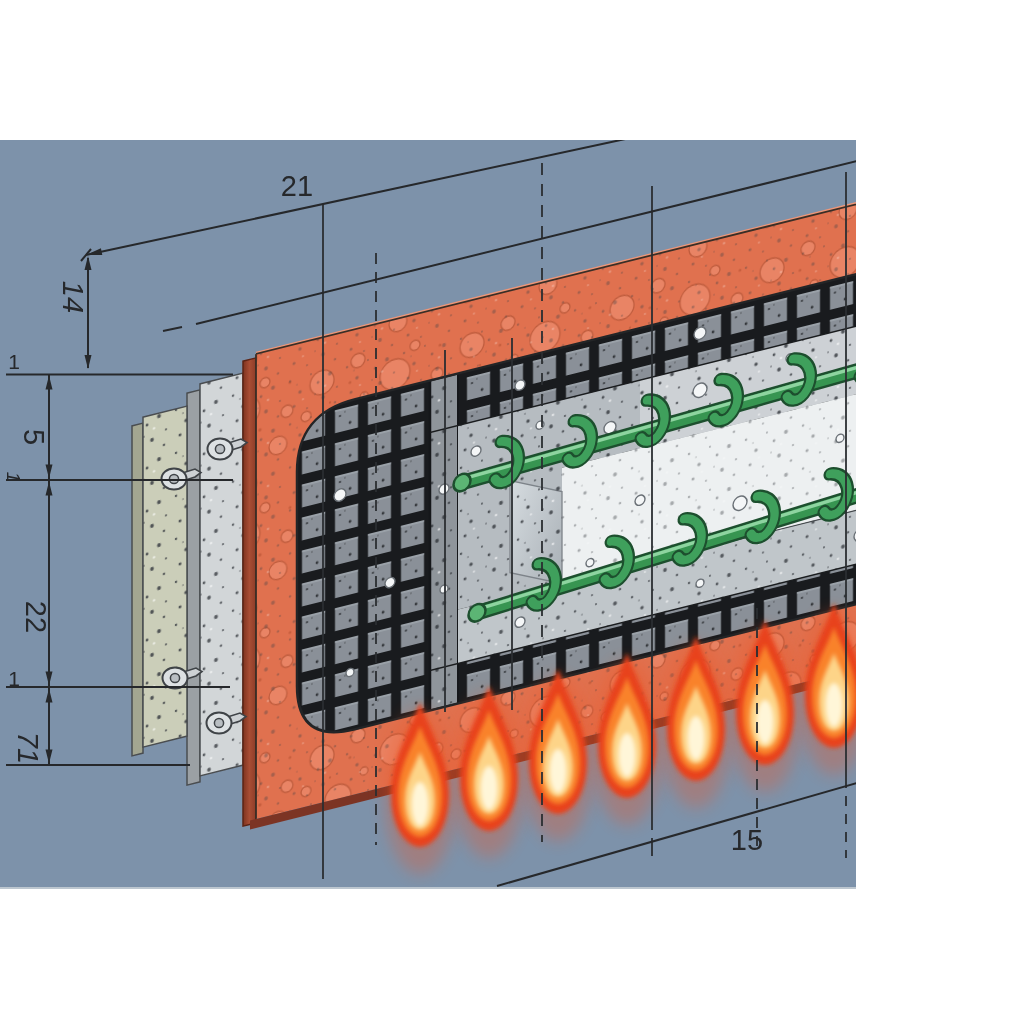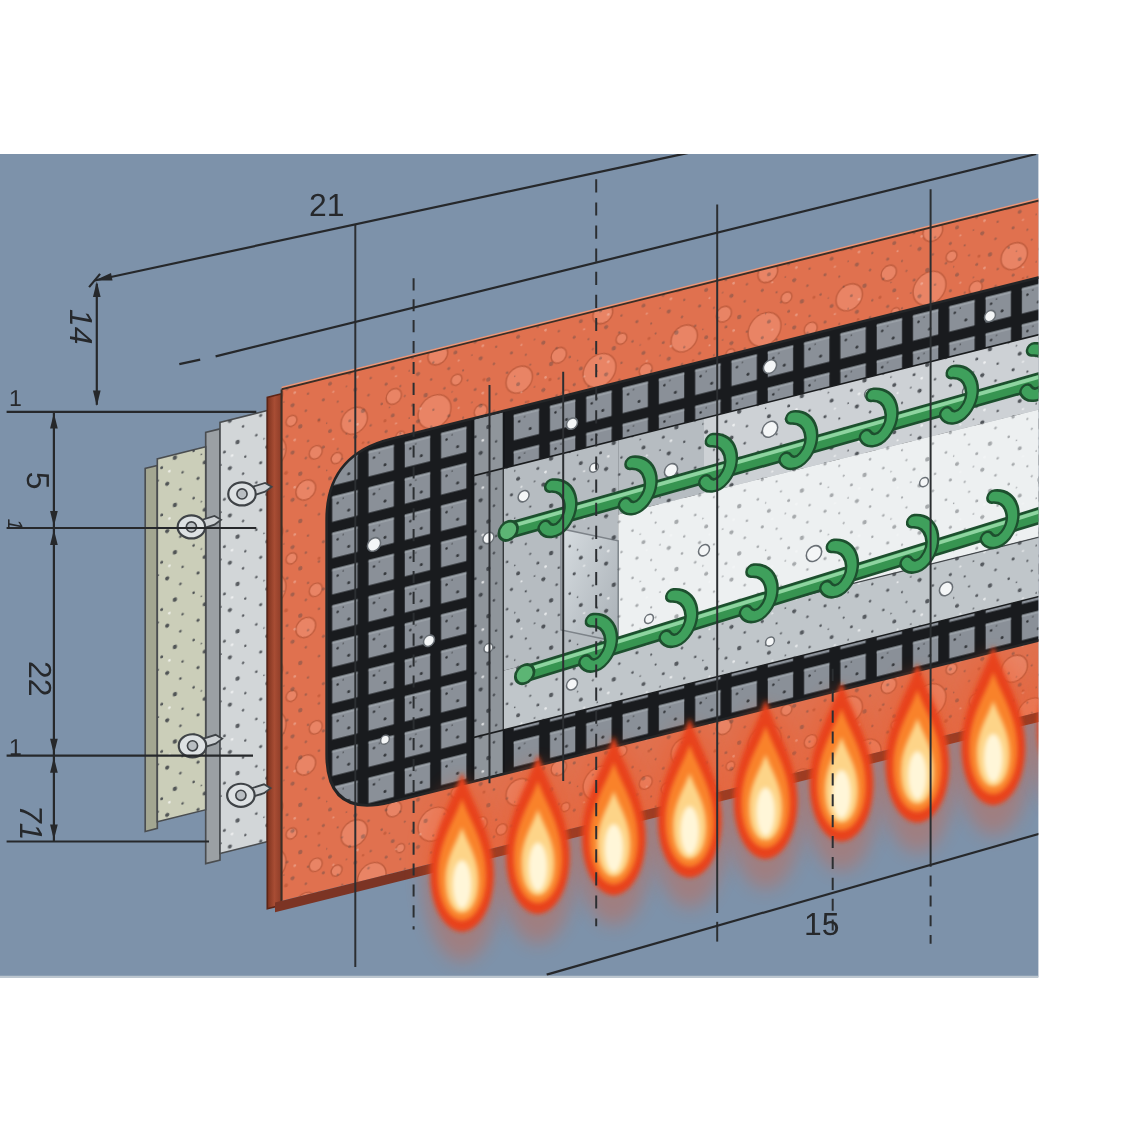--- a/index.html
+++ b/index.html
@@ -1,16 +1,16 @@
 <!DOCTYPE html>
 <html><head>
 <meta charset="utf-8">
 <style>
   html,body{margin:0;padding:0;background:#fff;}
-  .stage{width:944px;height:1024px;position:relative;overflow:hidden;font-family:"Liberation Sans",sans-serif;}
+  .stage{width:856px;height:1024px;position:relative;overflow:hidden;font-family:"Liberation Sans",sans-serif;}
   svg{display:block;}
   text{fill:#26282b;font-family:"Liberation Sans",sans-serif;}
   .dimnum{font-size:29px;}
   .dimnum-sm{font-size:21px;}
   .dimnum-xs{font-size:19px;}
   .ital{font-style:italic;}
   .cl{stroke:#2b2e31;stroke-width:1.8;fill:none;}
   .dl{stroke:#26282b;stroke-width:2;fill:none;}
   .arr{fill:#26282b;stroke:none;}
 </style>

